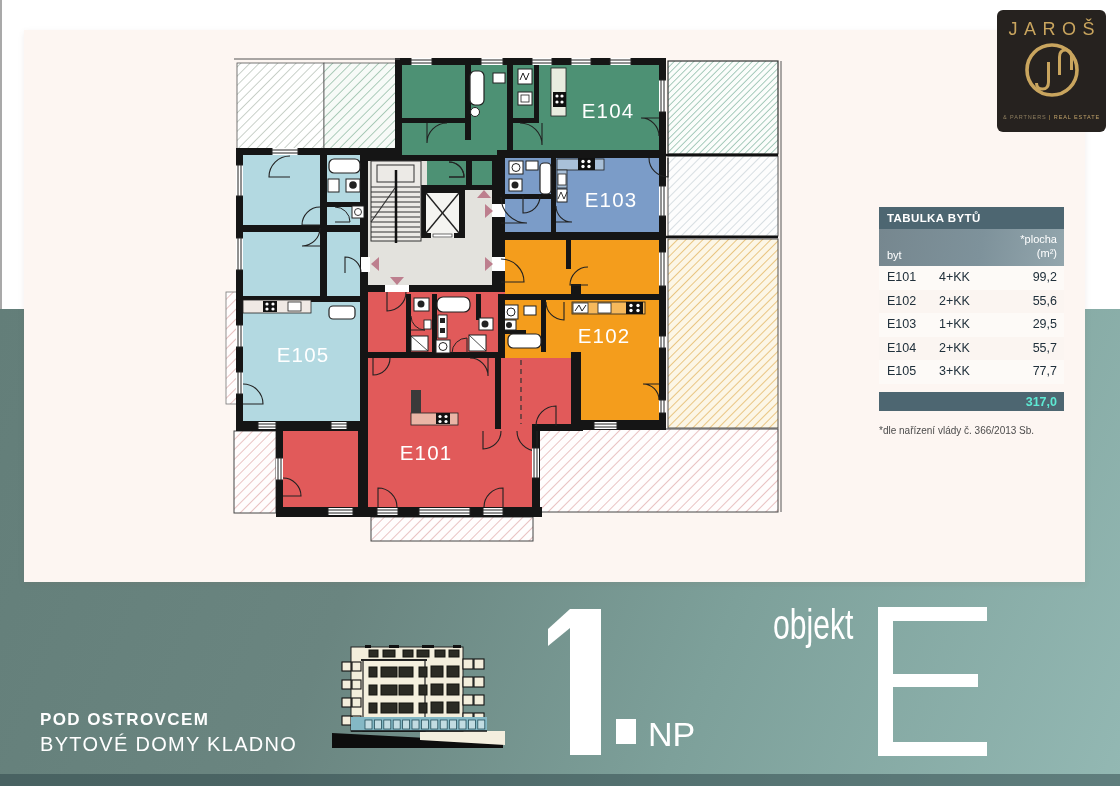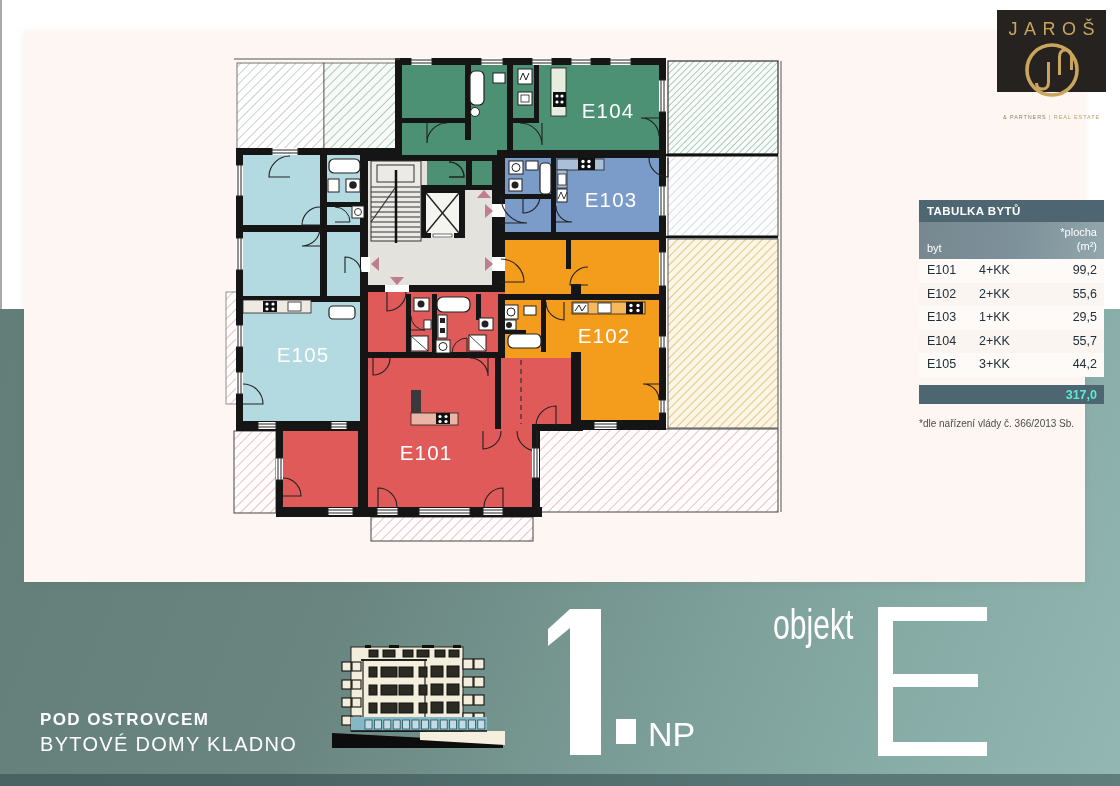--- a/index.html
+++ b/index.html
@@ -631,21 +631,21 @@
 
 <text x="611" y="207" fill="#ffffff" font-family="Liberation Sans, sans-serif" font-size="20.5" letter-spacing="1.2" text-anchor="middle">E103</text>
 
 <text x="604" y="343" fill="#ffffff" font-family="Liberation Sans, sans-serif" font-size="20.5" letter-spacing="1.2" text-anchor="middle">E102</text>
 
 <text x="426" y="460" fill="#ffffff" font-family="Liberation Sans, sans-serif" font-size="20.5" letter-spacing="1.2" text-anchor="middle">E101</text>
 
 <text x="303" y="362" fill="#ffffff" font-family="Liberation Sans, sans-serif" font-size="20.5" letter-spacing="1.2" text-anchor="middle">E105</text>
     </svg></div>
 
-<div class="abs" style="left:879px;top:200px;width:185px;margin-left:40px;">
+<div class="abs" style="left:879px;top:207px;width:185px;">
 
   <div style="background:#4d6671;color:#fff;font-size:11.5px;font-weight:bold;
     letter-spacing:.4px;height:22px;line-height:23px;padding-left:8px;">TABULKA BYTŮ</div>
 
   <div style="background:linear-gradient(100deg,#76878f 0%,#7e929b 55%,#93a6ad 100%);color:#fff;height:37px;position:relative;font-size:11px;">
     <span style="position:absolute;left:8px;bottom:5px;">byt</span>
     <span style="position:absolute;right:7px;top:3px;text-align:right;line-height:14px;">*plocha<br>(m²)</span>
   </div>
 
   <div style="color:#20303b;font-size:12.5px;">
@@ -665,31 +665,31 @@
         <span style="position:absolute;right:7px;text-align:center;">29,5</span>
       </div>
     <div style="height:23.6px;line-height:23.6px;position:relative;background:#fbf5f1;">
       <span style="position:absolute;left:8px;">E104</span>
         <span style="position:absolute;left:60px;">2+KK</span>
         <span style="position:absolute;right:7px;">55,7</span>
       </div>
     <div style="height:23.6px;line-height:23.6px;position:relative;background:#fdfaf7;">
       <span style="position:absolute;left:8px;">E105</span>
         <span style="position:absolute;left:60px;">3+KK</span>
-        <span style="position:absolute;right:7px;">44,2</span>
+        <span style="position:absolute;right:7px;">77,7</span>
       </div>
   </div>
 
   <div style="margin-top:8px;background:#4d6671;color:#5eead4;font-size:12.5px;font-weight:bold;
     height:19.5px;line-height:20px;text-align:right;padding-right:7px;">317,0</div>
 
   <div style="margin-top:14px;color:#4c4c4c;font-size:10px;">*dle nařízení vlády č. 366/2013 Sb.</div>
 </div>
 
-<div class="abs" style="left:997px;top:10px;width:109px;height:82px;background:#26221f;border-radius:0;">
+<div class="abs" style="left:997px;top:10px;width:109px;height:122px;background:#26221f;border-radius:6px;">
 
   <div style="position:absolute;left:0;top:9px;width:109px;text-align:center;color:#c9a55e;
     font-size:18px;letter-spacing:6.5px;text-indent:6.5px;">JAROŠ</div>
 
   <svg style="position:absolute;left:27px;top:32px;" width="56" height="56" viewBox="0 0 56 56">
     <circle cx="28" cy="28" r="25" fill="none" stroke="#c9a55e" stroke-width="3.6"></circle>
     <path d="M24.5,20 L24.5,40 Q24.5,47 18.5,47 Q12.5,47 12.5,41" fill="none" stroke="#c9a55e" stroke-width="3"></path>
     <path d="M35.5,33 L35.5,15 Q35.5,8 41.5,8 Q47.5,8 47.5,15 L47.5,28" fill="none" stroke="#c9a55e" stroke-width="3"></path>
   </svg>
 

